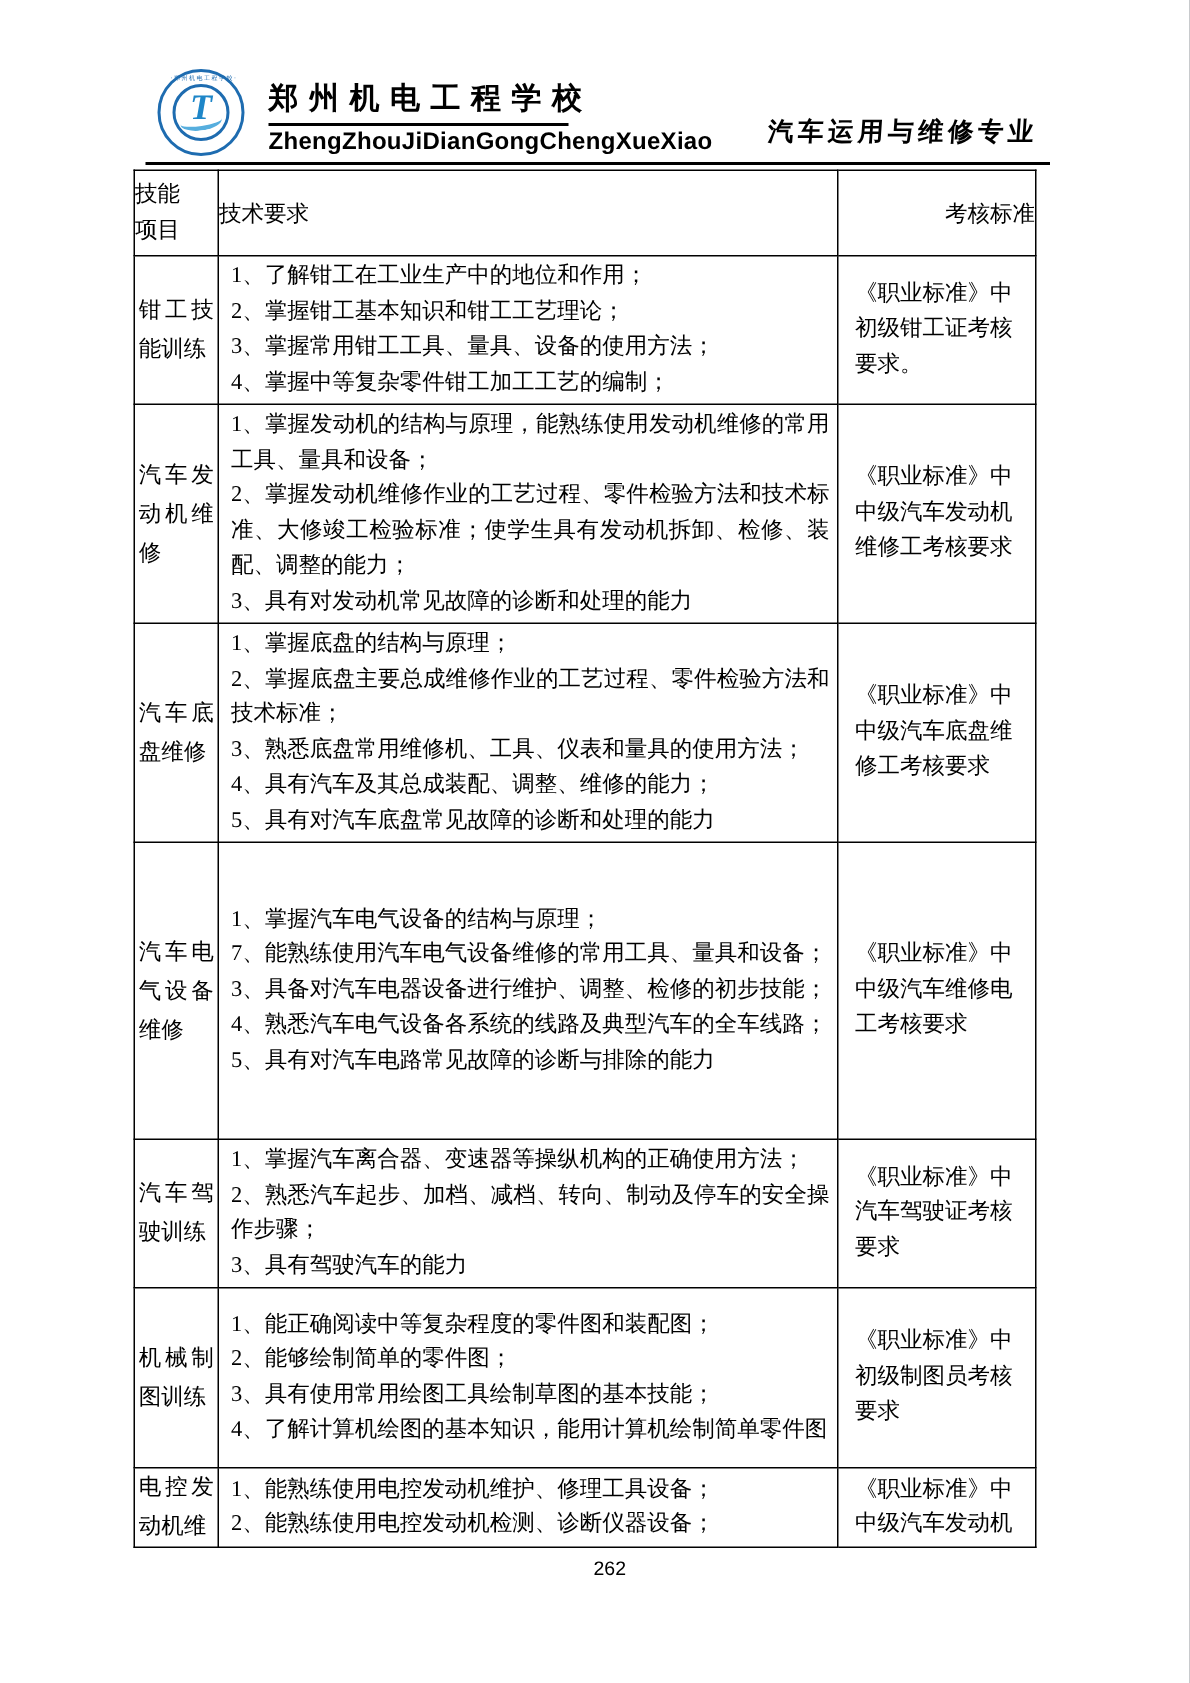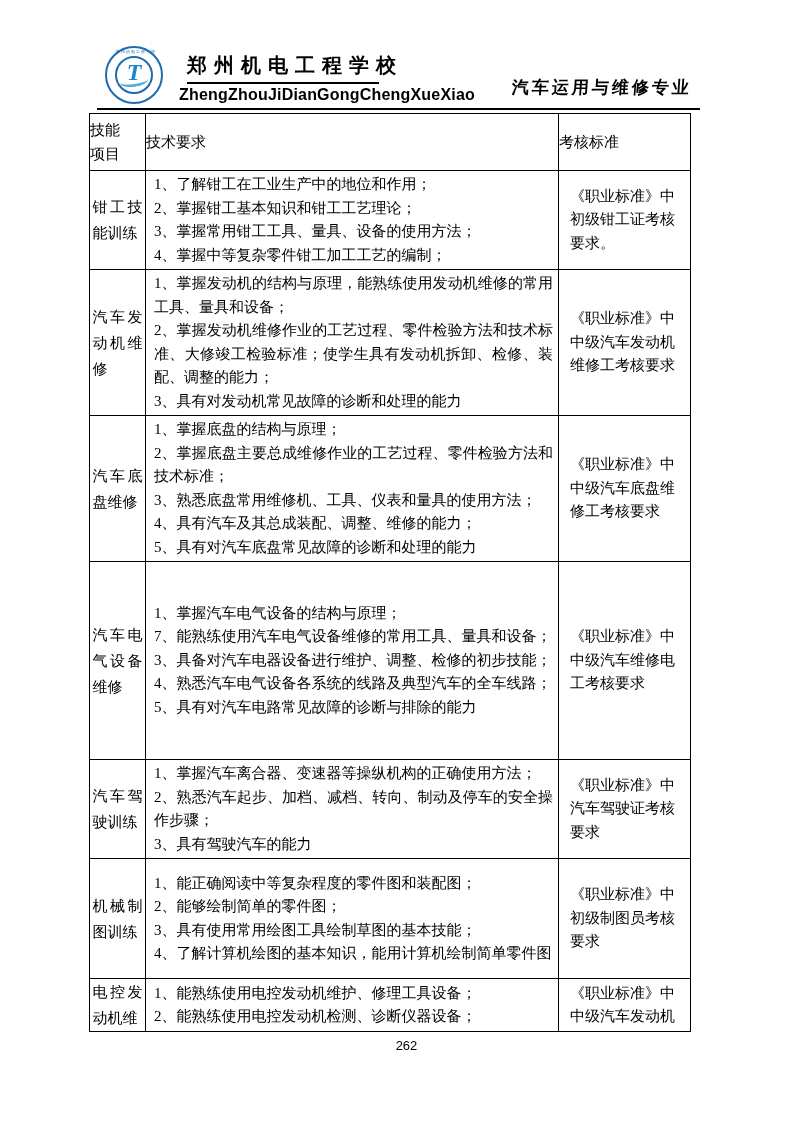--- a/index.html
+++ b/index.html
@@ -49,21 +49,20 @@
   }
   .school-block{
     position:absolute;left:82px;top:8px;width:200px;
   }
   .school-name{
     font-size:20px;font-weight:bold;
     letter-spacing:7px;
     white-space:nowrap;
     padding-bottom:3px;
     border-bottom:2px solid #000;
-    margin-left:8px;
   }
   .school-pinyin{
     font-family:"Liberation Sans","DejaVu Sans",sans-serif;
     font-size:16px;font-weight:bold;
     letter-spacing:0.2px;
     margin-top:2px;
     white-space:nowrap;
   }
   .major{
     position:absolute;right:8px;top:32px;
@@ -91,21 +90,21 @@
     font-size:15px;
     vertical-align:middle;
     overflow:hidden;
   }
   tr.r-head{height:57px;}
   tr.r0{height:93px;}  tr.r1{height:142px;} tr.r2{height:143px;}
   tr.r3{height:198px;} tr.r4{height:96px;}  tr.r5{height:120px;}
   tr.r6{height:46px;}
   .th-proj{font-size:16px;text-align:left;padding:0 0 0 8px;line-height:24px;white-space:pre-line;}
   .th-req{font-size:16px;text-align:left;padding:0 0 0 8px;}
-  .th-std{font-size:16px;text-align:left;padding:0 0 0 10px;}
+  .th-std{font-size:16px;text-align:right;padding:0 0 0 10px;}
   .proj{
     width:50px;margin:0 auto;
     text-align:justify;
     text-align-last:left;
     word-break:break-all;
     line-height:26px;
   }
   .c-req{padding:2px 5px 2px 8px !important;}
   .req-line{
     line-height:23.5px;

